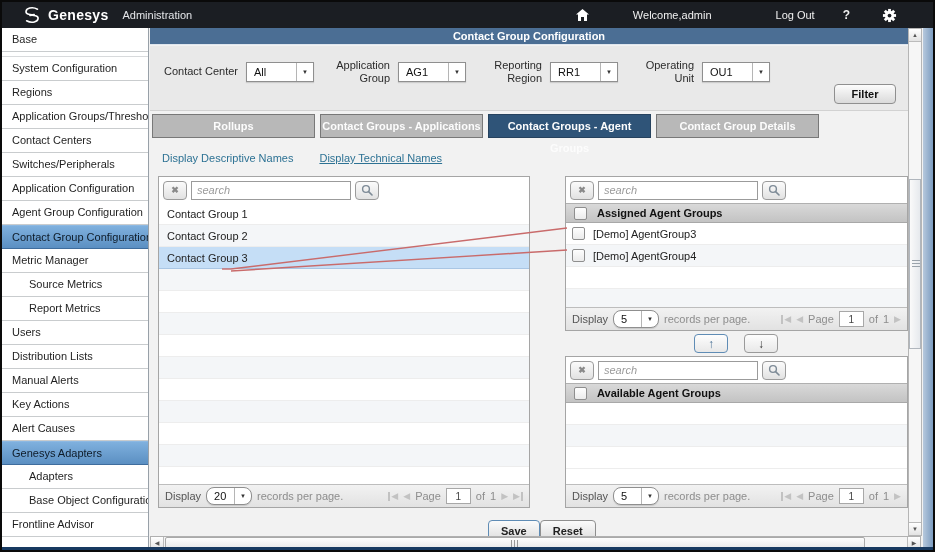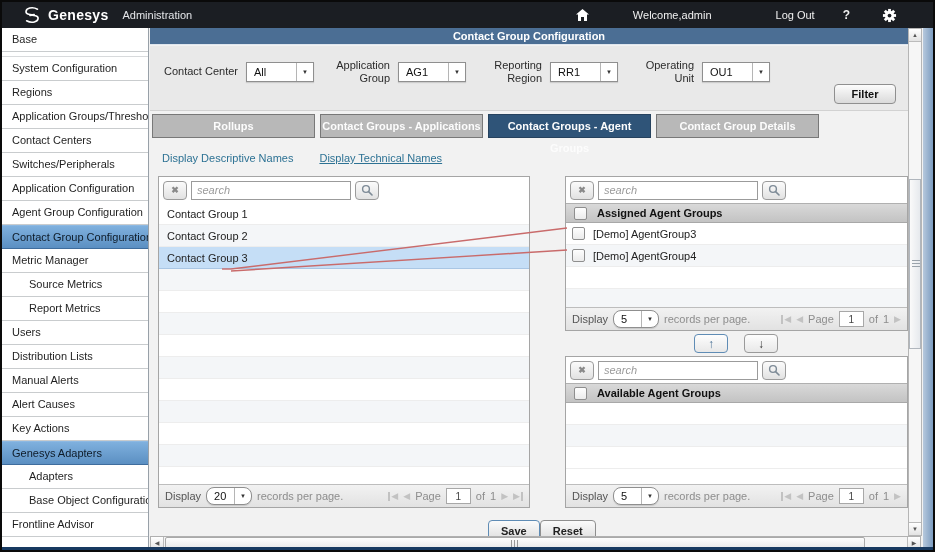--- a/index.html
+++ b/index.html
@@ -154,22 +154,22 @@
     <div class="si">Switches/Peripherals</div>
     <div class="si">Application Configuration</div>
     <div class="si">Agent Group Configuration</div>
     <div class="si sel">Contact Group Configuration</div>
     <div class="si">Metric Manager</div>
     <div class="si ind">Source Metrics</div>
     <div class="si ind">Report Metrics</div>
     <div class="si">Users</div>
     <div class="si">Distribution Lists</div>
     <div class="si">Manual Alerts</div>
+    <div class="si">Key Actions</div>
     <div class="si">Alert Causes</div>
-    <div class="si">Key Actions</div>
     <div class="si sel">Genesys Adapters</div>
     <div class="si ind">Adapters</div>
     <div class="si ind">Base Object Configuration</div>
     <div class="si">Frontline Advisor</div>
   </div>
 
   <div class="main">
     <div class="titlebar">Contact Group Configuration</div>
 
     <div class="filter-section">

